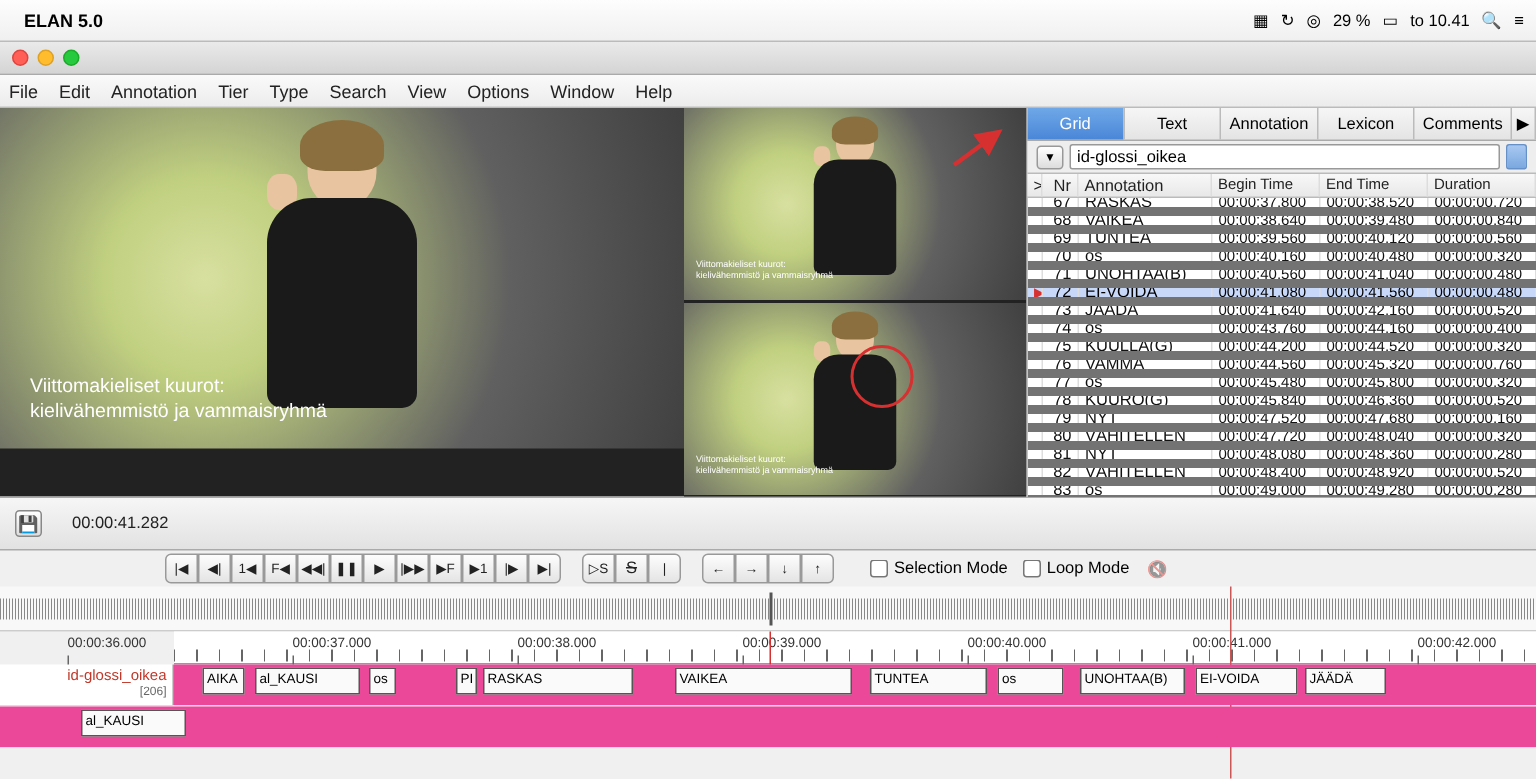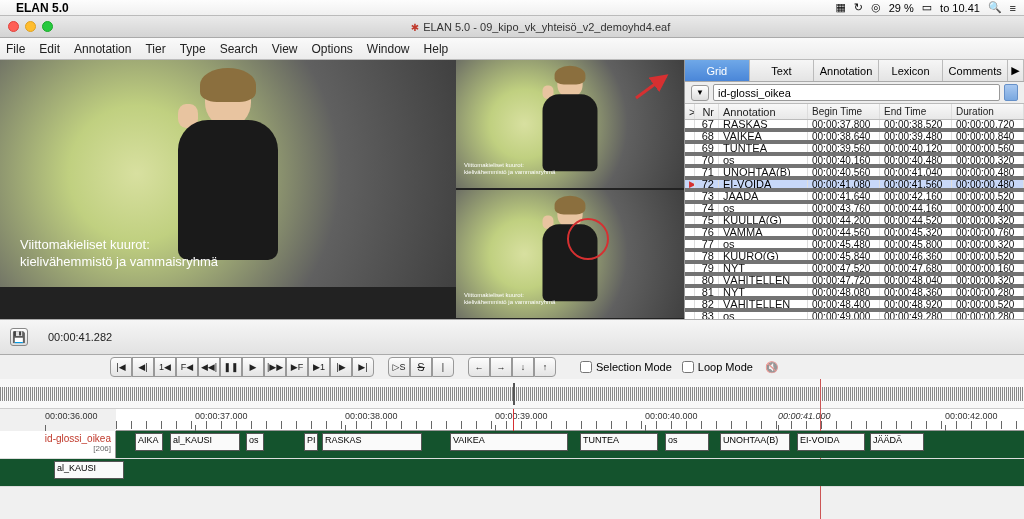--- a/index.html
+++ b/index.html
@@ -1,17 +1,17 @@
 <!DOCTYPE html>
 <html><head>
 <meta charset="utf-8">
 <style>
 *{margin:0;padding:0;box-sizing:border-box;font-family:-apple-system,BlinkMacSystemFont,"Segoe UI",sans-serif;font-size:11px;}
 body{width:1024px;height:519px;background:#f0f0f0;overflow:hidden;}
-.mac-menubar{height:16px;background:linear-gradient(#fdfdfd,#f0f0f0);display:flex;align-items:center;padding:0 8px;border-bottom:1px solid #bbb;}
+.mac-menubar{height:28px;background:linear-gradient(#fdfdfd,#f0f0f0);display:flex;align-items:center;padding:0 8px;border-bottom:1px solid #bbb;}
 .mac-menubar .apple{font-size:13px;margin-right:8px;}
 .mac-menubar .appname{font-weight:bold;font-size:12px;}
 .mac-status{margin-left:auto;display:flex;gap:8px;align-items:center;font-size:11px;}
 .titlebar{height:22px;background:linear-gradient(#eaeaea,#d4d4d4);display:flex;align-items:center;padding:0 8px;border-bottom:1px solid #aaa;}
 .traffic{display:flex;gap:6px;margin-right:12px;}
 .tl{width:11px;height:11px;border-radius:50%;}
 .tl.red{background:#ff5f56;border:1px solid #e0443e;}
 .tl.yellow{background:#ffbd2e;border:1px solid #dea123;}
 .tl.green{background:#27c93f;border:1px solid #1aab29;}
 .titlebar .docicon{color:#c0392b;font-size:10px;margin-right:4px;}
@@ -42,21 +42,21 @@
 .tiersel .drop{flex:0 0 18px;height:16px;background:linear-gradient(#fff,#ddd);border:1px solid #999;border-radius:3px;display:flex;align-items:center;justify-content:center;font-size:8px;}
 .tiersel .sel{flex:1;height:17px;background:#fff;border:1px solid #999;border-radius:2px;padding:0 4px;display:flex;align-items:center;font-size:11px;}
 .tiersel .end{flex:0 0 14px;height:17px;background:linear-gradient(#a8c8f0,#7aa8e0);border:1px solid #6690c8;border-radius:2px;}
 .gridhdr{display:flex;height:16px;background:linear-gradient(#f8f8f8,#e8e8e8);border-bottom:1px solid #bbb;font-size:10px;color:#222;}
 .gridhdr div,.gridrow div{padding:0 4px;display:flex;align-items:center;overflow:hidden;white-space:nowrap;border-right:1px solid #ddd;}
 .col-mk{flex:0 0 10px;}
 .col-nr{flex:0 0 24px;justify-content:flex-end;}
 .col-ann{flex:1;}
 .col-t{flex:0 0 72px;font-size:10px;}
 .gridbody{flex:1;overflow-y:auto;background:#fff;}
-.gridrow{display:flex;height:12px;font-size:10px;color:#111;border-bottom:4px solid #737373;}
+.gridrow{display:flex;height:12px;font-size:10px;color:#111;border-bottom:6px solid #737373;}
 .gridrow.sel{background:#c8d8f8;}
 .gridrow.sel div{color:#000;}
 .rowmark{color:#d63031;font-size:9px;}
 .ctrlbar{height:36px;background:linear-gradient(#f6f6f6,#e2e2e2);border-top:1px solid #aaa;border-bottom:1px solid #aaa;display:flex;align-items:center;padding:0 6px;font-size:10px;}
 .timecode{color:#222;}
 .savebtn{width:18px;height:18px;background:linear-gradient(#fff,#ddd);border:1px solid #888;border-radius:3px;margin:0 20px 0 4px;display:flex;align-items:center;justify-content:center;}
 .sel-label{margin-left:14px;}
 .transport{height:24px;display:flex;align-items:center;padding:0 110px;gap:0;}
 .tbtn{width:22px;height:20px;background:linear-gradient(#fdfdfd,#e4e4e4);border:1px solid #999;display:flex;align-items:center;justify-content:center;font-size:9px;color:#222;cursor:default;}
 .tbtn:first-child{border-radius:4px 0 0 4px;}
@@ -73,21 +73,21 @@
 .tlruler .range{position:absolute;top:-30px;left:820px;width:1px;height:170px;background:#cc5555;}
 .tick{position:absolute;top:2px;font-size:9px;color:#333;}
 .tick::before{content:"";position:absolute;top:14px;left:0;width:1px;height:6px;background:#666;}
 .subticks{position:absolute;top:12px;left:0;right:0;height:8px;background-image:repeating-linear-gradient(90deg,#666 0,#666 1px,transparent 1px,transparent 15px);}
 .tierarea{background:#fff;}
 .tierrow{display:flex;height:28px;border-bottom:1px solid #ddd;}
 .tierlabel{flex:0 0 116px;text-align:right;padding:2px 4px;font-size:10px;border-right:1px solid #999;}
 .tierlabel .cnt{display:block;font-size:8px;color:#666;}
 .tl-red{color:#c0392b;}
 .tl-green{color:#7a8f2a;}
-.tiertrack{flex:1;position:relative;background:#14532d;}
+.tiertrack{flex:1;position:relative;background:#ec4899;}
 .seg{position:absolute;top:2px;height:18px;border:1px solid #555;background:#fafafa;font-size:9px;padding:1px 2px;overflow:hidden;white-space:nowrap;}
 </style>
 </head>
 <body>
 
 <div class="mac-menubar">
   <span class="apple"></span>
   <span class="appname">ELAN 5.0</span>
   <div class="mac-status">
     <span>▦</span>
@@ -100,21 +100,20 @@
     <span>≡</span>
   </div>
 </div>
 
 <div class="titlebar">
   <div class="traffic">
     <div class="tl red"></div>
     <div class="tl yellow"></div>
     <div class="tl green"></div>
   </div>
-  <span class="title"><span class="docicon">✱</span><span>ELAN 5.0 - 09_kipo_vk_yhteisö_v2_demoyhd4.eaf</span></span>
 </div>
 
 <div class="menubar">
   <span>File</span>
   <span>Edit</span>
   <span>Annotation</span>
   <span>Tier</span>
   <span>Type</span>
   <span>Search</span>
   <span>View</span>
@@ -377,21 +376,21 @@
     </div>
 </div>
 
 <div class="tlruler" id="ruler" style="margin-left:116px;">
   <div class="subticks"></div>
 <span class="tick" style="left: -71px; text-align: center;">00:00:36.000</span>
     <span class="tick" style="left: 79px;">00:00:37.000</span>
     <span class="tick" style="left: 229px;">00:00:38.000</span>
     <span class="tick" style="left: 379px;">00:00:39.000</span>
     <span class="tick" style="left: 529px;">00:00:40.000</span>
-    <span class="tick" style="left: 662px; font-style: italic;">00:00:41.000</span>
+    <span class="tick" style="left: 679px;">00:00:41.000</span>
     <span class="tick" style="left: 829px;">00:00:42.000</span>
     <div class="cursor" style="left: 397px;"></div>
     <div class="range" style="left: 704px;"></div>
   </div>
 
 <div class="tierarea" id="tierarea">
     <div class="tierrow">
       <div class="tierlabel tl-red">id-glossi_oikea<span class="cnt">[206]</span></div>
       <div class="tiertrack">
         <div class="seg" style="left: 19px; width: 28px;">AIKA</div>

